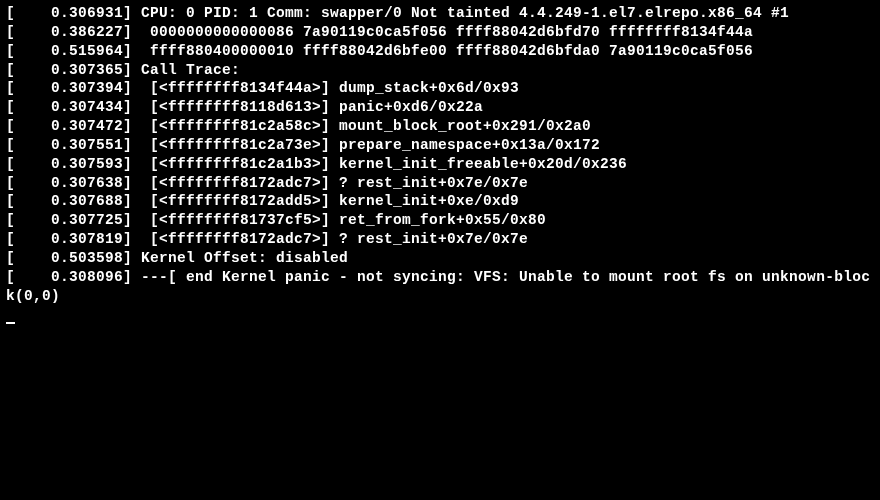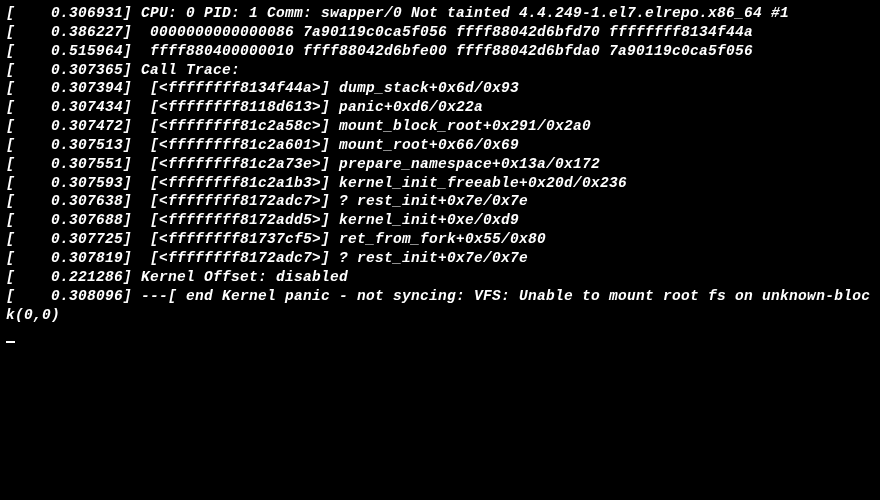--- a/index.html
+++ b/index.html
@@ -16,21 +16,20 @@
       width: 880px;
       height: 500px;
       overflow: hidden;
       padding: 4px 6px;
       font-weight: bold;
       letter-spacing: 0.3px;
     }
     .line {
       white-space: pre-wrap;
       word-break: break-all;
-      font-style: italic;
     }
     .cursor {
       display: inline-block;
       width: 9px;
       height: 2px;
       background: #fff;
       vertical-align: bottom;
     }
   </style>
 </head>
@@ -39,26 +38,25 @@
 
 
 <div id="console">
     <div class="line">[    0.306931] CPU: 0 PID: 1 Comm: swapper/0 Not tainted 4.4.249-1.el7.elrepo.x86_64 #1</div>
     <div class="line">[    0.386227]  0000000000000086 7a90119c0ca5f056 ffff88042d6bfd70 ffffffff8134f44a</div>
     <div class="line">[    0.515964]  ffff880400000010 ffff88042d6bfe00 ffff88042d6bfda0 7a90119c0ca5f056</div>
     <div class="line">[    0.307365] Call Trace:</div>
     <div class="line">[    0.307394]  [&lt;ffffffff8134f44a&gt;] dump_stack+0x6d/0x93</div>
     <div class="line">[    0.307434]  [&lt;ffffffff8118d613&gt;] panic+0xd6/0x22a</div>
     <div class="line">[    0.307472]  [&lt;ffffffff81c2a58c&gt;] mount_block_root+0x291/0x2a0</div>
-    <div class="line">[    0.307513]  [&lt;ffffffff81c2a601&gt;] mount_root+0x66/0x69</div>
     <div class="line">[    0.307551]  [&lt;ffffffff81c2a73e&gt;] prepare_namespace+0x13a/0x172</div>
     <div class="line">[    0.307593]  [&lt;ffffffff81c2a1b3&gt;] kernel_init_freeable+0x20d/0x236</div>
     <div class="line">[    0.307638]  [&lt;ffffffff8172adc7&gt;] ? rest_init+0x7e/0x7e</div>
     <div class="line">[    0.307688]  [&lt;ffffffff8172add5&gt;] kernel_init+0xe/0xd9</div>
     <div class="line">[    0.307725]  [&lt;ffffffff81737cf5&gt;] ret_from_fork+0x55/0x80</div>
     <div class="line">[    0.307819]  [&lt;ffffffff8172adc7&gt;] ? rest_init+0x7e/0x7e</div>
-    <div class="line">[    0.221286] Kernel Offset: disabled</div>
+    <div class="line">[    0.503598] Kernel Offset: disabled</div>
     <div class="line">[    0.308096] ---[ end Kernel panic - not syncing: VFS: Unable to mount root fs on unknown-block(0,0)</div>
   </div>
 <span class="cursor"></span>
 
 
 
 
 </body></html>

